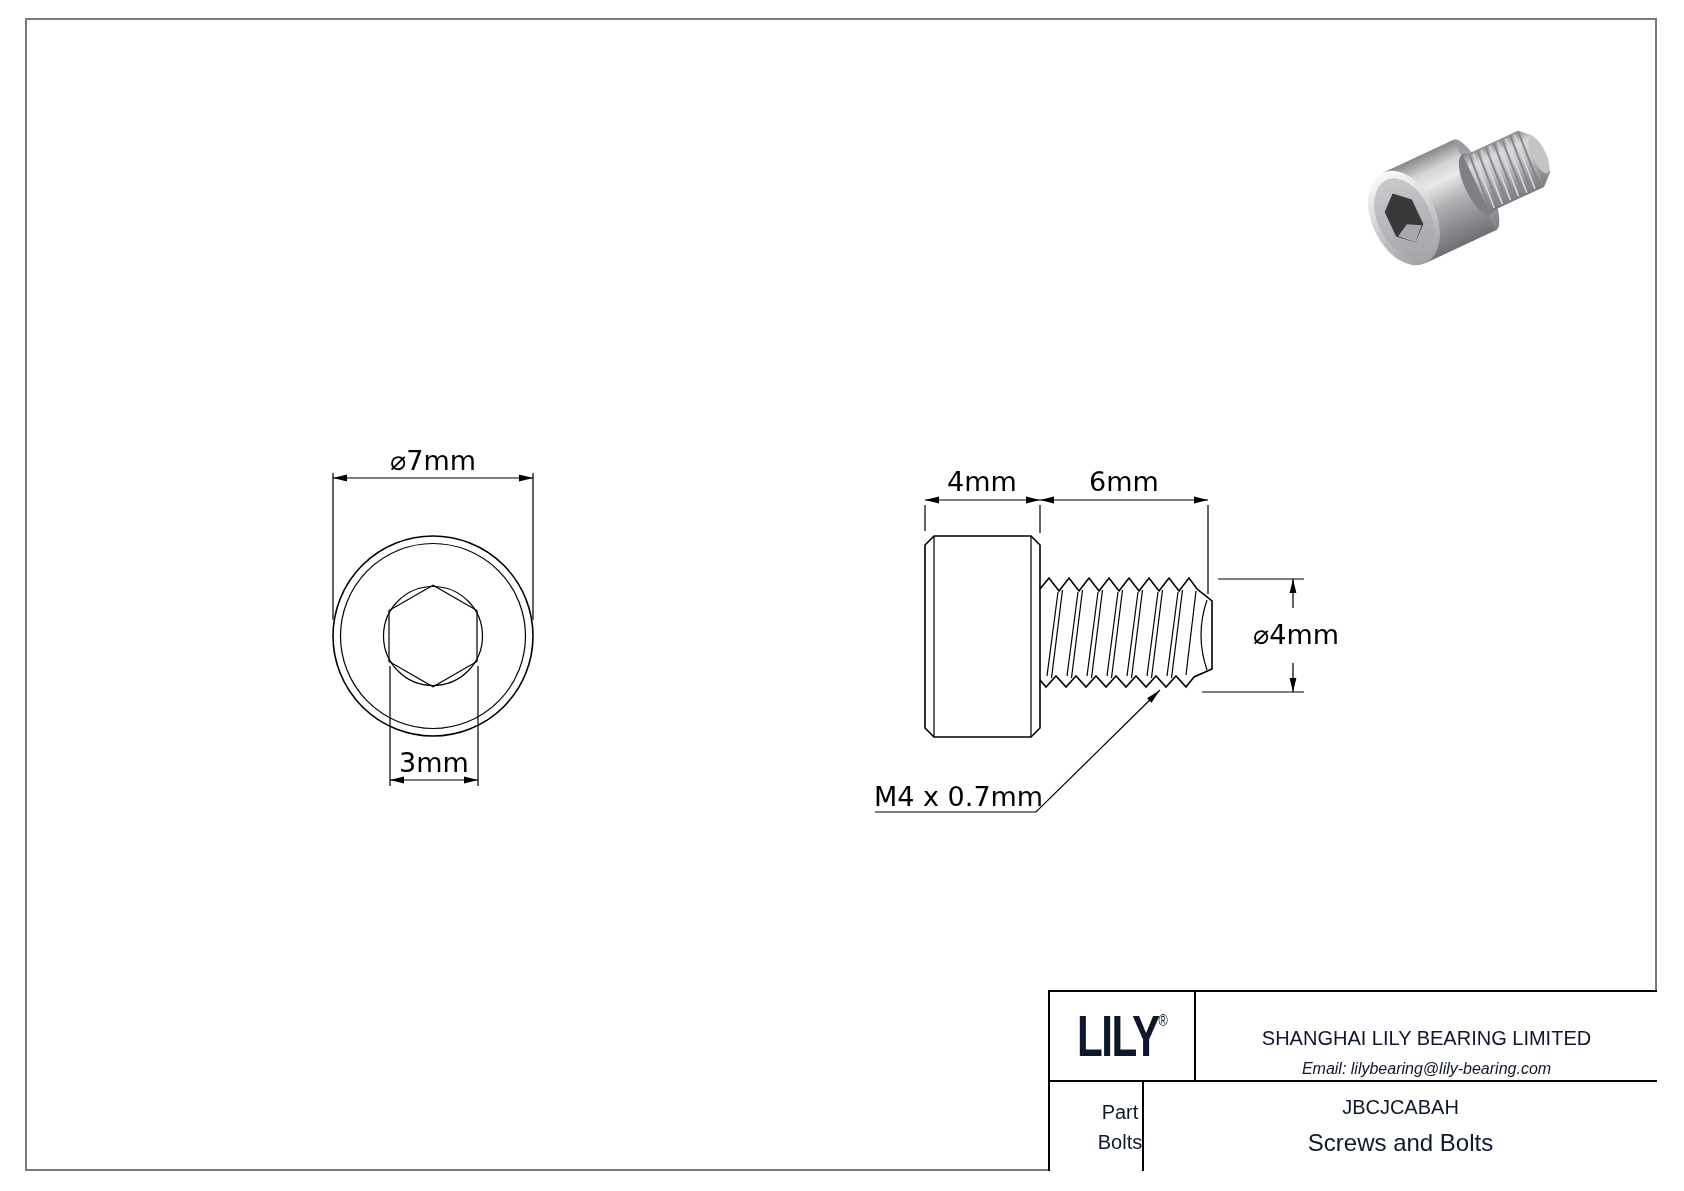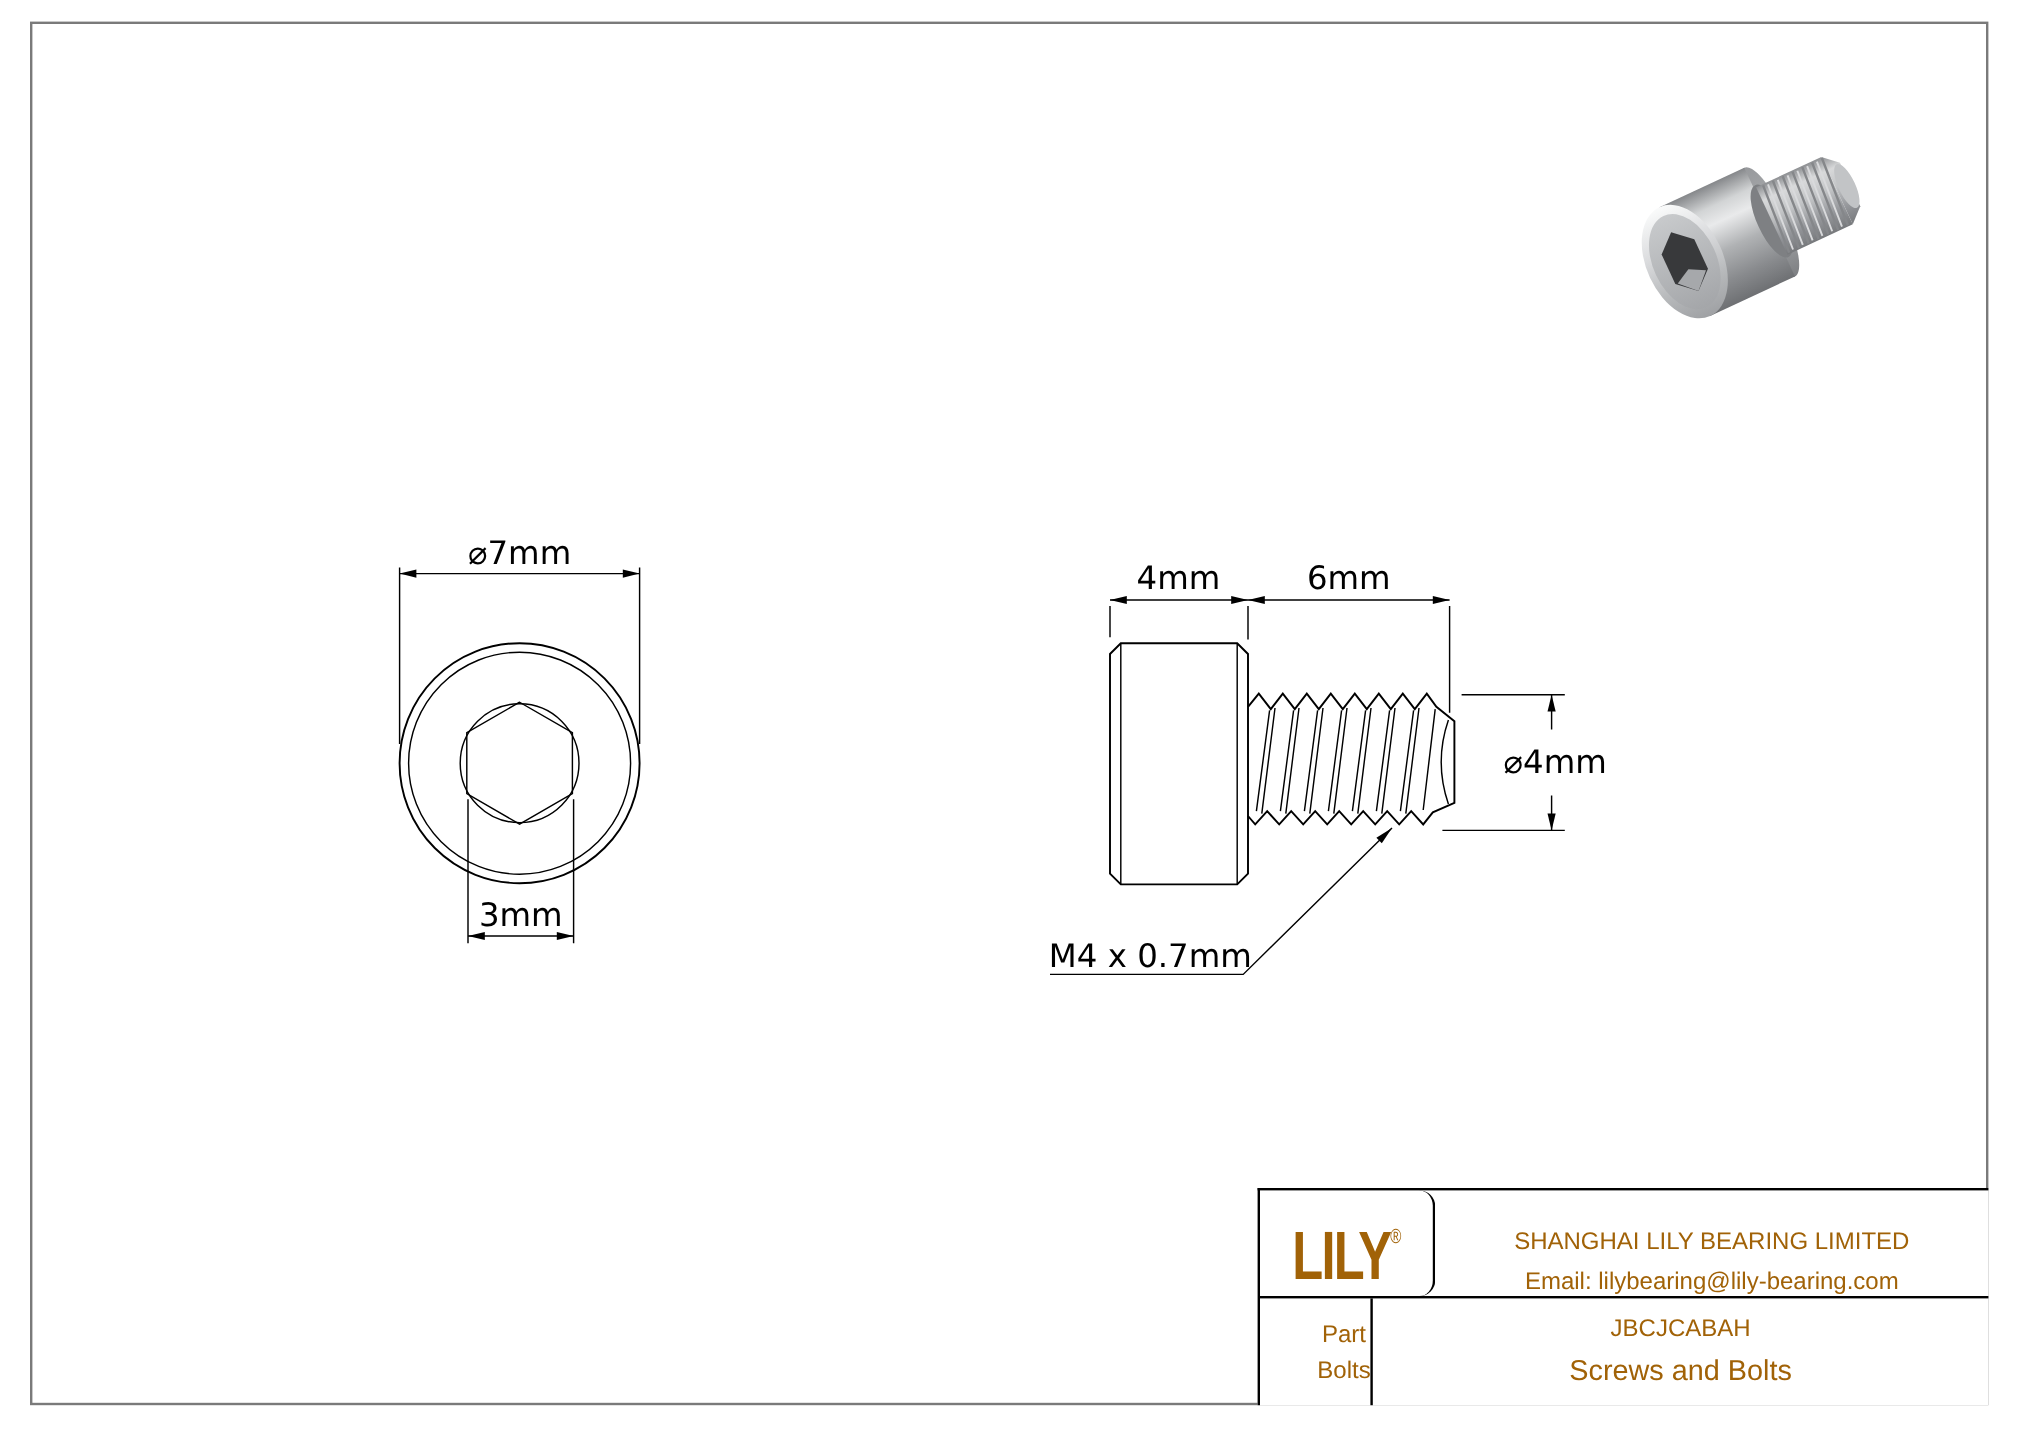--- a/index.html
+++ b/index.html
@@ -1,18 +1,18 @@
 <!DOCTYPE html>
 <html><head>
 <meta charset="utf-8">
 <style>
   html,body{margin:0;padding:0;background:#ffffff;}
   .sheet{
     position:relative;width:1684px;height:1191px;background:#ffffff;overflow:hidden;
-    font-family:"Liberation Sans",sans-serif;color:#a16207;
+    font-family:"Liberation Sans",sans-serif;color:#0f172a;
   }
   .page-border{
     position:absolute;left:25px;top:18px;width:1632px;height:1153px;
     border:2px solid #7a7a7a;box-sizing:border-box;
   }
   svg.drawing{position:absolute;left:0;top:0;}
   .ln{stroke:#000000;fill:none;stroke-width:1.6;}
   .thin{stroke:#000000;fill:none;stroke-width:1.2;}
   .arr{fill:#000000;stroke:none;}
   .dim{
@@ -21,32 +21,32 @@
   }
   
   .title-block{
     position:absolute;left:1048px;top:990px;width:609px;height:181px;
     border-top:2px solid #000;border-left:2px solid #000;
     box-sizing:border-box;display:flex;flex-direction:column;background:#fff;
   }
   .tb-row-top{height:90px;border-bottom:2px solid #000;display:flex;box-sizing:border-box;}
   .tb-logo-cell{
     width:146px;border-right:2px solid #000;box-sizing:border-box;
-    display:flex;align-items:flex-end;justify-content:center;border-radius:13px;
+    display:flex;align-items:center;justify-content:center;
   }
   .logo{
     display:inline-block;font-weight:bold;font-size:57px;letter-spacing:-2px;
     transform:scaleX(0.74);transform-origin:center;white-space:nowrap;
   }
   .reg{font-size:17px;font-weight:normal;vertical-align:30px;letter-spacing:0;}
   .tb-company-cell{
     flex:1;display:flex;flex-direction:column;align-items:center;justify-content:center;gap:10px;margin-top:32px;
   }
   .company{font-size:20px;}
-  .email{font-size:20px;}
+  .email{font-size:16px;font-style:italic;}
   .tb-row-bottom{flex:1;display:flex;}
   .tb-part-label{
     width:94px;border-right:2px solid #000;box-sizing:border-box;
     display:flex;flex-direction:column;align-items:center;justify-content:center;
     font-size:20px;line-height:30px;text-align:center;padding-left:48px;
   }
   .tb-part-info{
     flex:1;display:flex;flex-direction:column;align-items:center;justify-content:center;gap:10px;
   }
   .pn{font-size:20px;}

